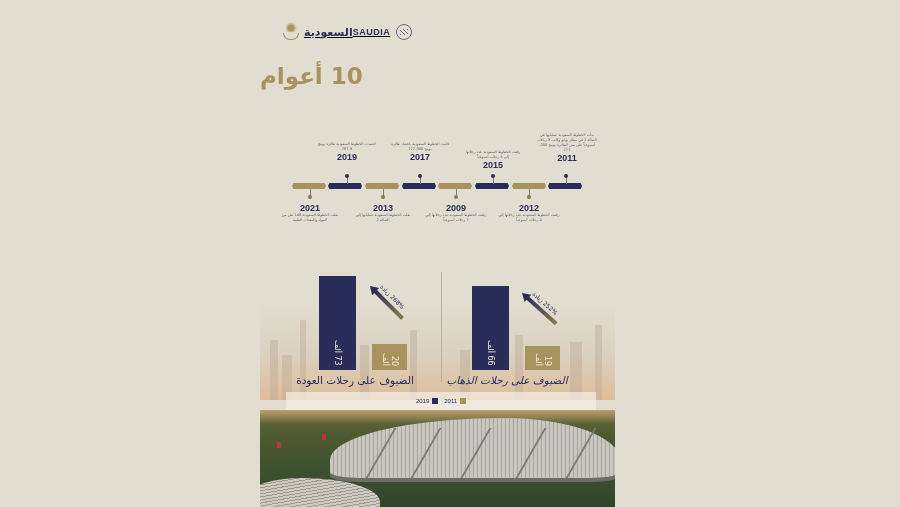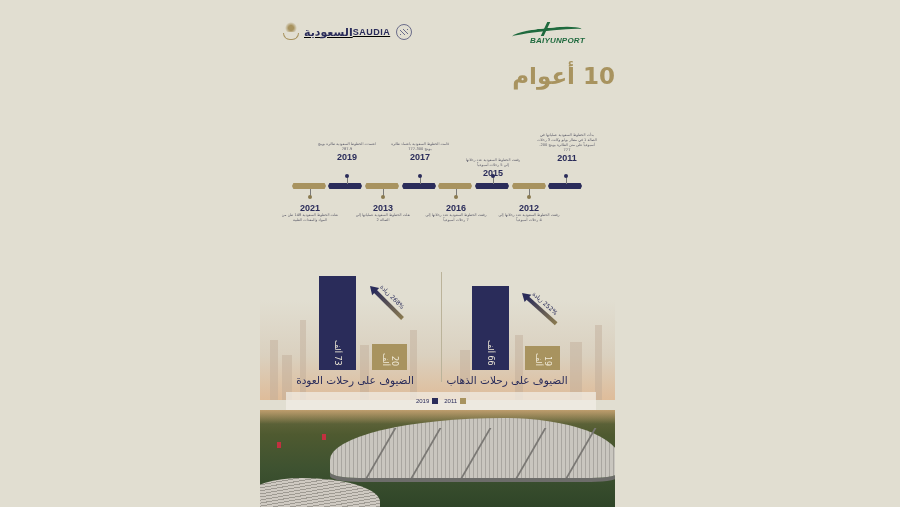--- a/index.html
+++ b/index.html
@@ -18,21 +18,21 @@
   .saudia-en { font-size: 9px; color: #2a2c5a; font-weight: bold; letter-spacing: 0.5px; font-family: "Liberation Sans", sans-serif; }
   .skyteam { width: 16px; height: 16px; border-radius: 50%; border: 1px solid #6a6c8a; margin-left: 2px; position: relative; }
   .skyteam::after { content: ""; position: absolute; left: 3px; top: 4px; width: 8px; height: 6px; background: repeating-linear-gradient(45deg, #6a6c8a 0 1px, transparent 1px 3px); }
 
   .logo-baiyun { position: absolute; left: 250px; top: 22px; width: 90px; height: 24px; }
   .baiyun-swoosh { position: absolute; left: 2px; top: 6px; width: 70px; height: 10px; border-top: 3px solid #1f6a3e; border-radius: 50% 50% 0 0; transform: rotate(-6deg); }
   .baiyun-plane { position: absolute; left: 34px; top: 0; width: 3px; height: 14px; background: #1f6a3e; transform: skewX(-25deg); }
   .baiyun-text { position: absolute; left: 20px; top: 14px; font-size: 8px; font-weight: bold; font-style: italic; color: #1f6a3e; font-family: "Liberation Sans", sans-serif; letter-spacing: 0.2px; }
 
   
-  .title-main { position: absolute; left: 0; width: 100%; top: 63px; text-align: right; font-size: 23px; font-weight: bold; color: #a8935f; direction: rtl; }
+  .title-main { position: absolute; left: 0; width: 100%; top: 63px; text-align: left; font-size: 23px; font-weight: bold; color: #a8935f; direction: rtl; }
   .title-sub { position: absolute; left: 0; width: 100%; top: 94px; text-align: center; font-size: 19px; color: #2a2c5a; direction: rtl; }
 
   
   .timeline { position: absolute; left: 32px; top: 183px; width: 292px; height: 6px; }
   .seg { position: absolute; top: 0; height: 6px; width: 34px; clip-path: polygon(4% 0, 96% 0, 100% 50%, 96% 100%, 4% 100%, 0 50%); }
   .seg.gold { background: #a8935f; }
   .seg.navy { background: #2a2c5a; }
 
   .tl-event { position: absolute; text-align: center; direction: rtl; }
   .tl-event .year { font-family: "Liberation Sans", sans-serif; font-weight: bold; font-size: 9px; color: #2a2c5a; }
@@ -84,25 +84,20 @@
       <div class="palm"></div>
         <div class="swords"></div>
     </div>
     <div class="saudia-text">
       <span class="saudia-ar">السعودية</span>
       <span class="saudia-en">SAUDIA</span>
     </div>
     <div class="skyteam"></div>
   </div>
 
-  <div class="logo-baiyun">
-    <div class="baiyun-swoosh"></div>
-    <div class="baiyun-plane"></div>
-    <span class="baiyun-text">BAIYUNPORT</span>
-  </div>
 
   <div class="title-main">10 أعوام</div>
 
   <div class="timeline">
     <div class="seg gold" style="left:0px"></div>
     <div class="seg navy" style="left:36px"></div>
     <div class="seg gold" style="left:73px"></div>
     <div class="seg navy" style="left:110px"></div>
     <div class="seg gold" style="left:146px"></div>
     <div class="seg navy" style="left:183px"></div>
@@ -120,21 +115,21 @@
   <div class="tl-dot navy" style="left:304px; top:174px;"></div>
 
   <div class="tl-event" style="left:57px; top:142px; width:60px;">
     <div class="desc">اعتمدت الخطوط السعودية طائرة بوينج 9-787</div>
     <div class="year">2019</div>
   </div>
   <div class="tl-event" style="left:130px; top:142px; width:60px;">
     <div class="desc">قامت الخطوط السعودية باعتماد طائرة بوينج 300-777</div>
     <div class="year">2017</div>
   </div>
-  <div class="tl-event" style="left:203px; top:158px; width:60px;">
+  <div class="tl-event" style="left:203px; top:150px; width:60px;">
     <div class="desc">رفعت الخطوط السعودية عدد رحلاتها إلى 5 رحلات أسبوعياً</div>
     <div class="year">2015</div>
   </div>
   <div class="tl-event" style="left:276px; top:133px; width:62px;">
     <div class="desc">بدأت الخطوط السعودية عملياتها في الصالة 1 في مطار بوابو وكانت 3 رحلات أسبوعياً على متن الطائرة بوينج 200-777</div>
     <div class="year">2011</div>
   </div>
 
   <div class="tl-stem" style="left:50px; top:189px; height:7px;"></div>
   <div class="tl-dot gold" style="left:48px; top:195px;"></div>
@@ -147,21 +142,21 @@
 
   <div class="tl-event" style="left:18px; top:203px; width:64px;">
     <div class="year">2021</div>
     <div class="desc">نقلت الخطوط السعودية 148 طن من المواد والمعدات الطبية</div>
   </div>
   <div class="tl-event" style="left:93px; top:203px; width:60px;">
     <div class="year">2013</div>
     <div class="desc">نقلت الخطوط السعودية عملياتها إلى الصالة 2</div>
   </div>
   <div class="tl-event" style="left:164px; top:203px; width:64px;">
-    <div class="year">2016</div>
+    <div class="year">2009</div>
     <div class="desc">رفعت الخطوط السعودية عدد رحلاتها إلى 7 رحلات أسبوعياً</div>
   </div>
   <div class="tl-event" style="left:237px; top:203px; width:64px;">
     <div class="year">2012</div>
     <div class="desc">رفعت الخطوط السعودية عدد رحلاتها إلى 4 رحلات أسبوعياً</div>
   </div>
 
   <div class="city-bg">
     <div class="tower" style="left:10px; width:8px; height:60px;"></div>
     <div class="tower" style="left:22px; width:10px; height:45px;"></div>
@@ -193,21 +188,21 @@
     <span class="bar-label">66 ألف</span>
   </div>
   <div class="bar gold" style="left:265px; top:346px; width:35px; height:24px;">
     <span class="bar-label">19 ألف</span>
   </div>
   <div class="growth-arrow" style="left:262px; top:291px; transform: rotate(42deg);">
     <div class="shaft"></div>
       <div class="head"></div>
   </div>
   <div class="growth-label" style="left:276px; top:290px; transform: rotate(42deg);">252% زيادة</div>
-  <div class="group-label" style="left:172px;">الضيوف على رحلات الذهاب</div>
+  <div class="group-label" style="left:172px;font-style:italic;">الضيوف على رحلات الذهاب</div>
 
   <div class="legend-box">
     <div class="legend-item">
       <span class="legend-swatch" style="background:#a8935f"></span>
       <span>2011</span>
     </div>
     <div class="legend-item">
       <span class="legend-swatch" style="background:#2a2c5a"></span>
       <span>2019</span>
     </div>

